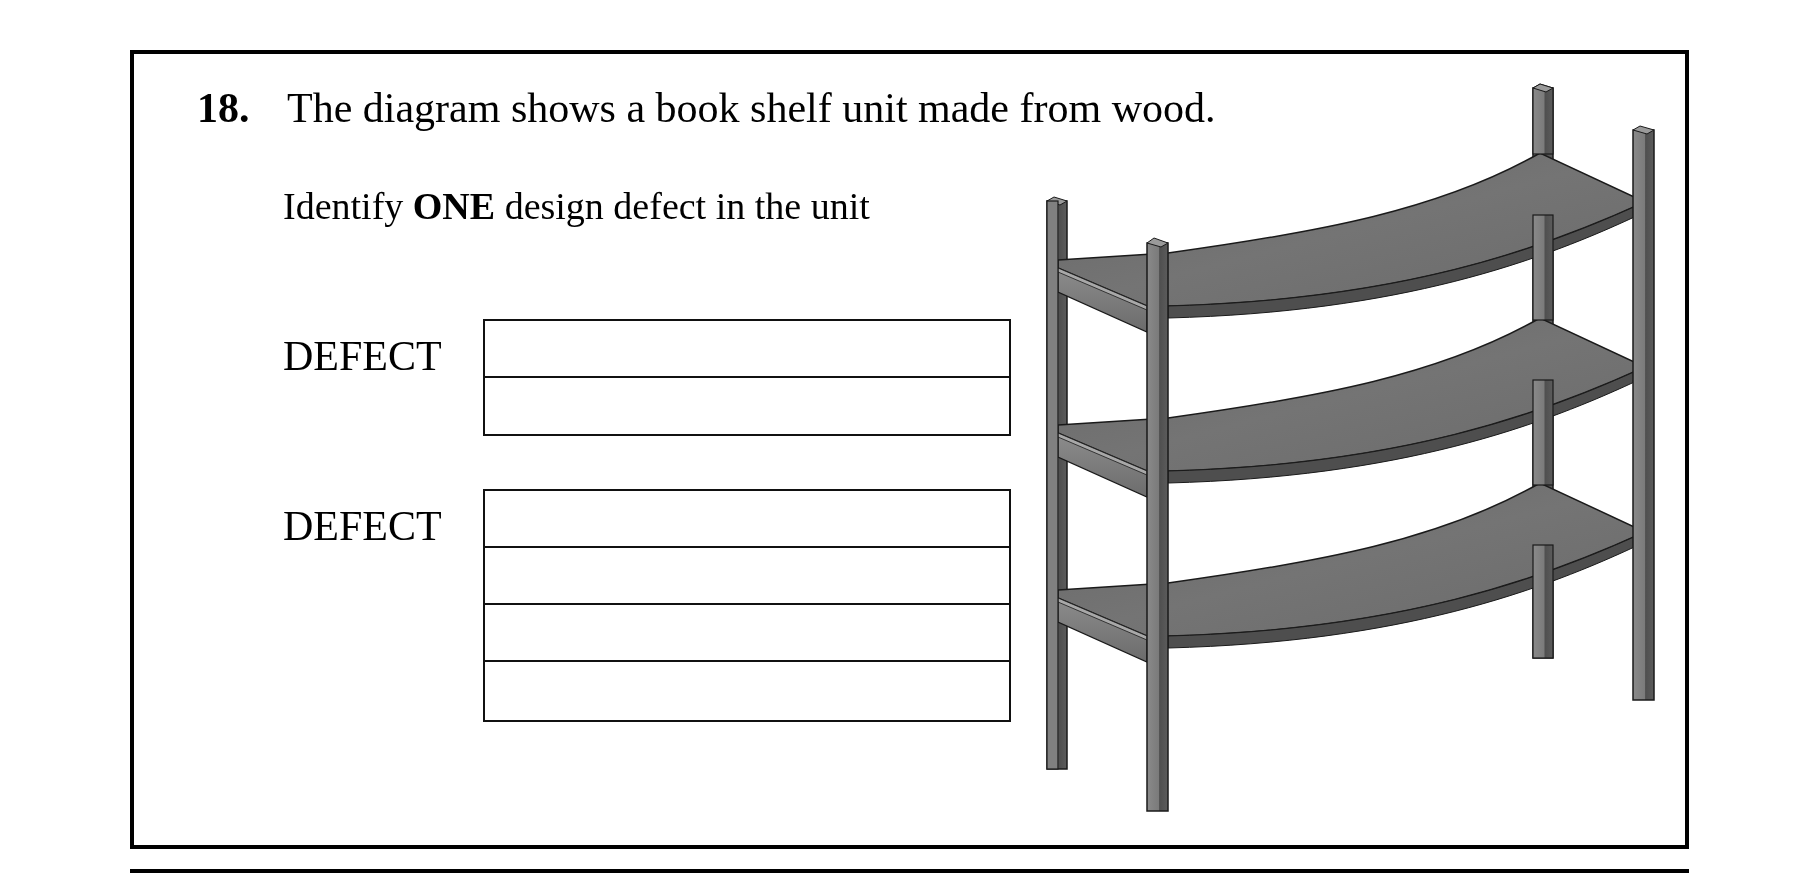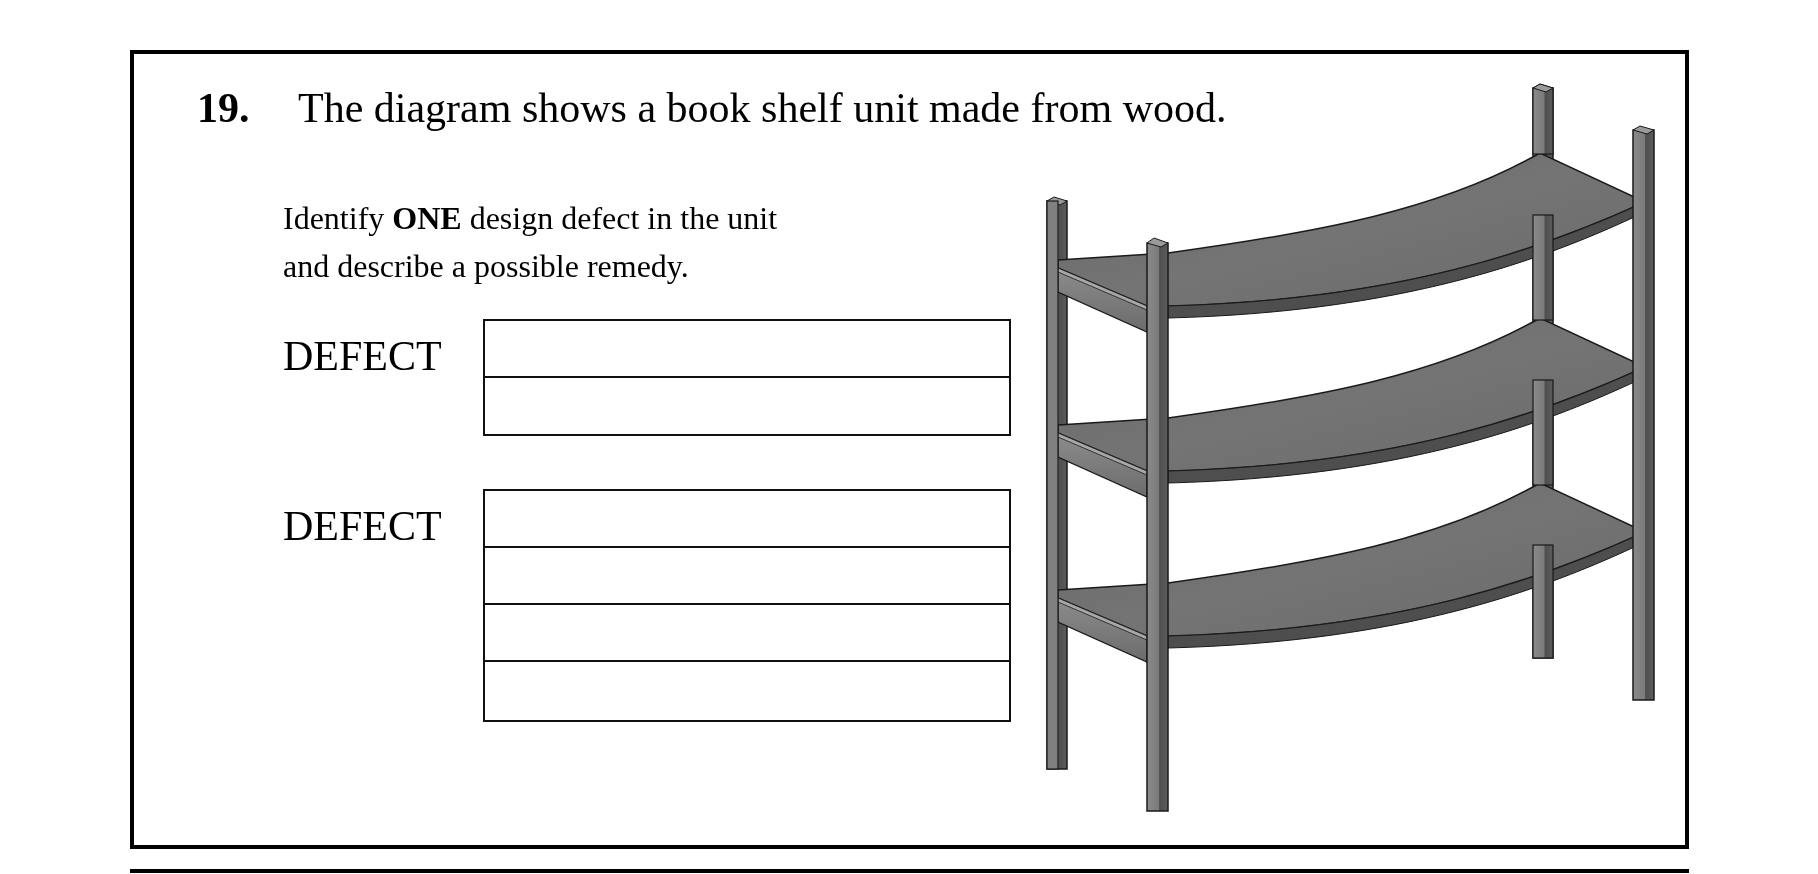--- a/index.html
+++ b/index.html
@@ -2,45 +2,44 @@
 <html><head>
 <meta charset="utf-8">
 <style>
   html, body { margin: 0; padding: 0; background: #ffffff; }
   body { width: 1818px; height: 874px; position: relative; overflow: hidden;
          font-family: "Liberation Serif", "DejaVu Serif", serif; color: #000; }
   .frame { position: absolute; left: 130px; top: 50px; width: 1551px; height: 791px;
            border: 4px solid #000; box-sizing: content-box; }
   .bottom-rule { position: absolute; left: 130px; top: 869px; width: 1559px; height: 4px; background: #000; }
   .qnum { position: absolute; left: 197px; top: 84px; font-size: 42px; font-weight: bold; line-height: 48px; white-space: nowrap; }
-  .qtext { position: absolute; left: 298px; top: 84px; font-size: 42px; line-height: 48px; white-space: nowrap; }
-  .instr { position: absolute; left: 283px; top: 182px; font-size: 32px; line-height: 48px; white-space: nowrap; margin-top: 12px; }
+  .qtext { position: absolute; left: 287px; top: 84px; font-size: 42px; line-height: 48px; white-space: nowrap; }
+  .instr { position: absolute; left: 283px; top: 182px; font-size: 38px; line-height: 48px; white-space: nowrap; }
   .instr b { font-weight: bold; }
   .label { position: absolute; left: 283px; font-size: 42px; font-weight: normal; line-height: 48px; white-space: nowrap; }
   .label.defect { top: 332px; }
   .label.remedy { top: 502px; }
   .box { position: absolute; left: 483px; width: 528px; border: 2px solid #111; box-sizing: border-box; }
   .box .row { height: 57px; border-bottom: 2px solid #111; box-sizing: border-box; }
   .box .row:last-child { border-bottom: none; }
   .box.defect { top: 319px; height: 117px; }
   .box.remedy { top: 489px; height: 233px; }
   .shelf-svg { position: absolute; left: 0; top: 0; }
 </style>
 </head>
 <body>
 
 <div class="frame"></div>
 <div class="bottom-rule"></div>
 
-<div class="qnum">19.</div>
+<div class="qnum">18.</div>
 <div class="qtext">The diagram shows a book shelf unit made from wood.</div>
 
 <div class="instr">
   <div><span>Identify </span><b>ONE</b><span> design defect in the unit</span></div>
-  <div>and describe a possible remedy.</div>
 </div>
 
 <div class="label defect">DEFECT</div>
 <div class="box defect">
   <div class="row"></div>
   <div class="row"></div>
 </div>
 
 <div class="label remedy">DEFECT</div>
 <div class="box remedy">

